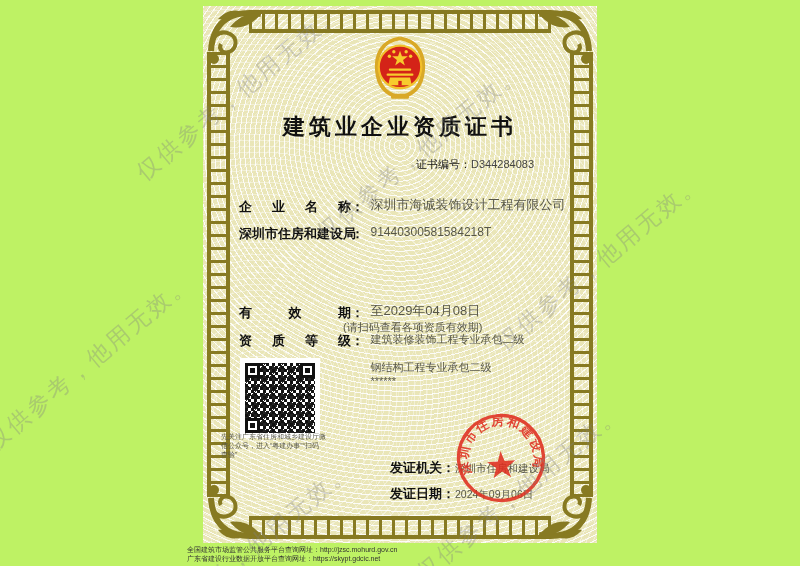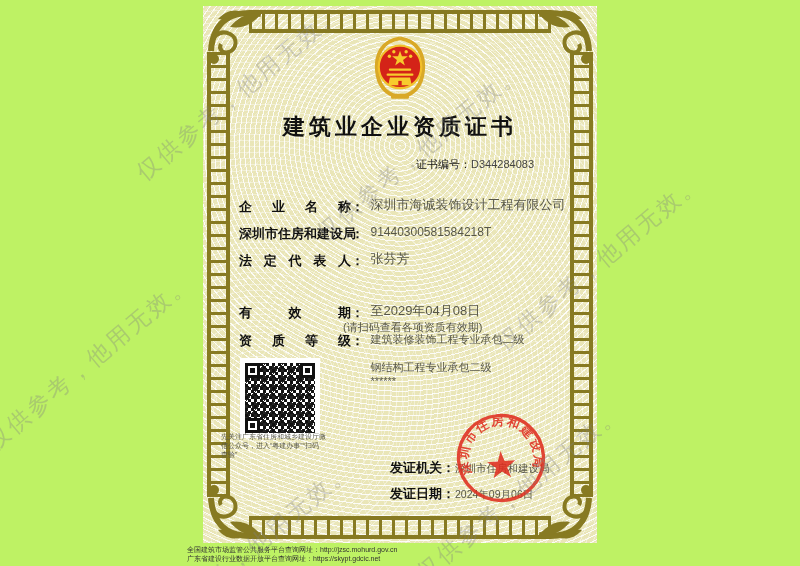--- a/index.html
+++ b/index.html
@@ -137,24 +137,20 @@
     </div>
 
     <div class="row" style="top:192px">
       <span class="f-label">企业名称</span><span class="f-colon">：</span>
       <span class="f-value">深圳市海诚装饰设计工程有限公司</span>
     </div>
     <div class="row" style="top:219px">
       <span class="f-label">深圳市住房和建设局</span><span class="f-colon">：</span>
       <span class="f-value" style="font-size:12px">91440300581584218T</span>
     </div>
-    <div class="row" style="top:246px">
-      <span class="f-label">法定代表人</span><span class="f-colon">：</span>
-      <span class="f-value">张芬芳</span>
-    </div>
     <div class="row" style="top:298px">
       <span class="f-label">有效期</span><span class="f-colon">：</span>
       <span class="f-value">至2029年04月08日</span>
       <span class="f-note">(请扫码查看各项资质有效期)</span>
     </div>
     <div class="row" style="top:326px">
       <span class="f-label">资质等级</span><span class="f-colon">：</span>
       <span class="grade-lines">
         <span>建筑装修装饰工程专业承包二级</span><br>
         <br>

